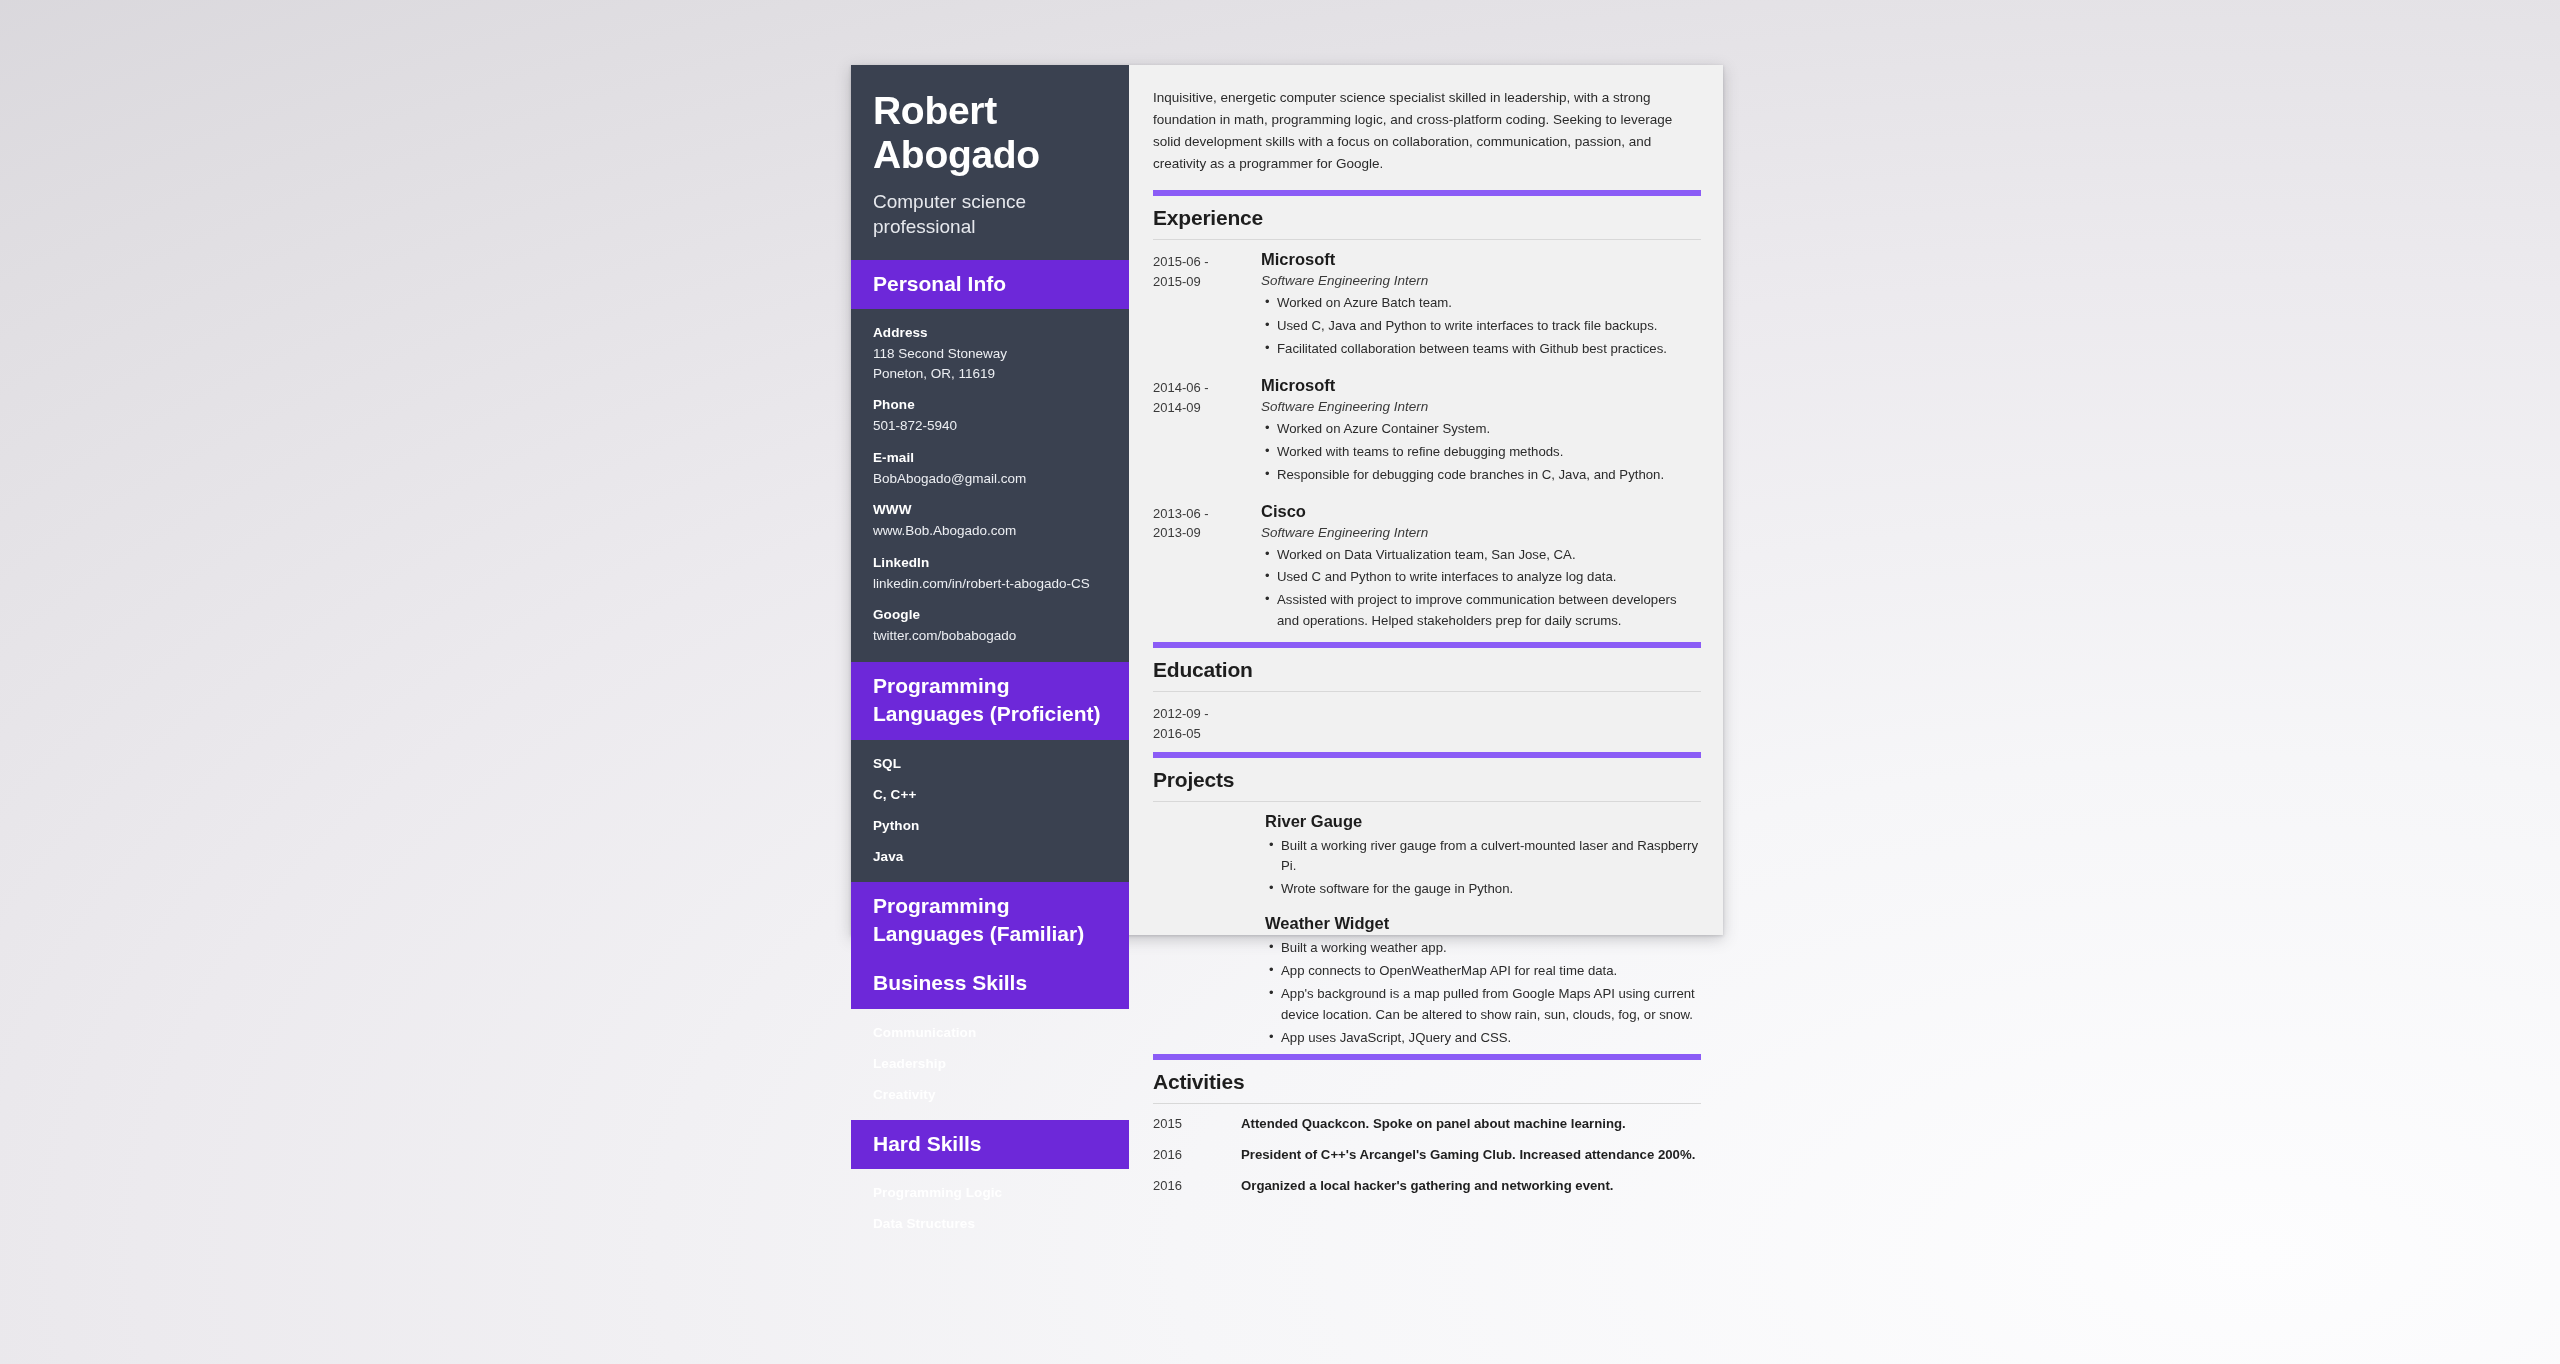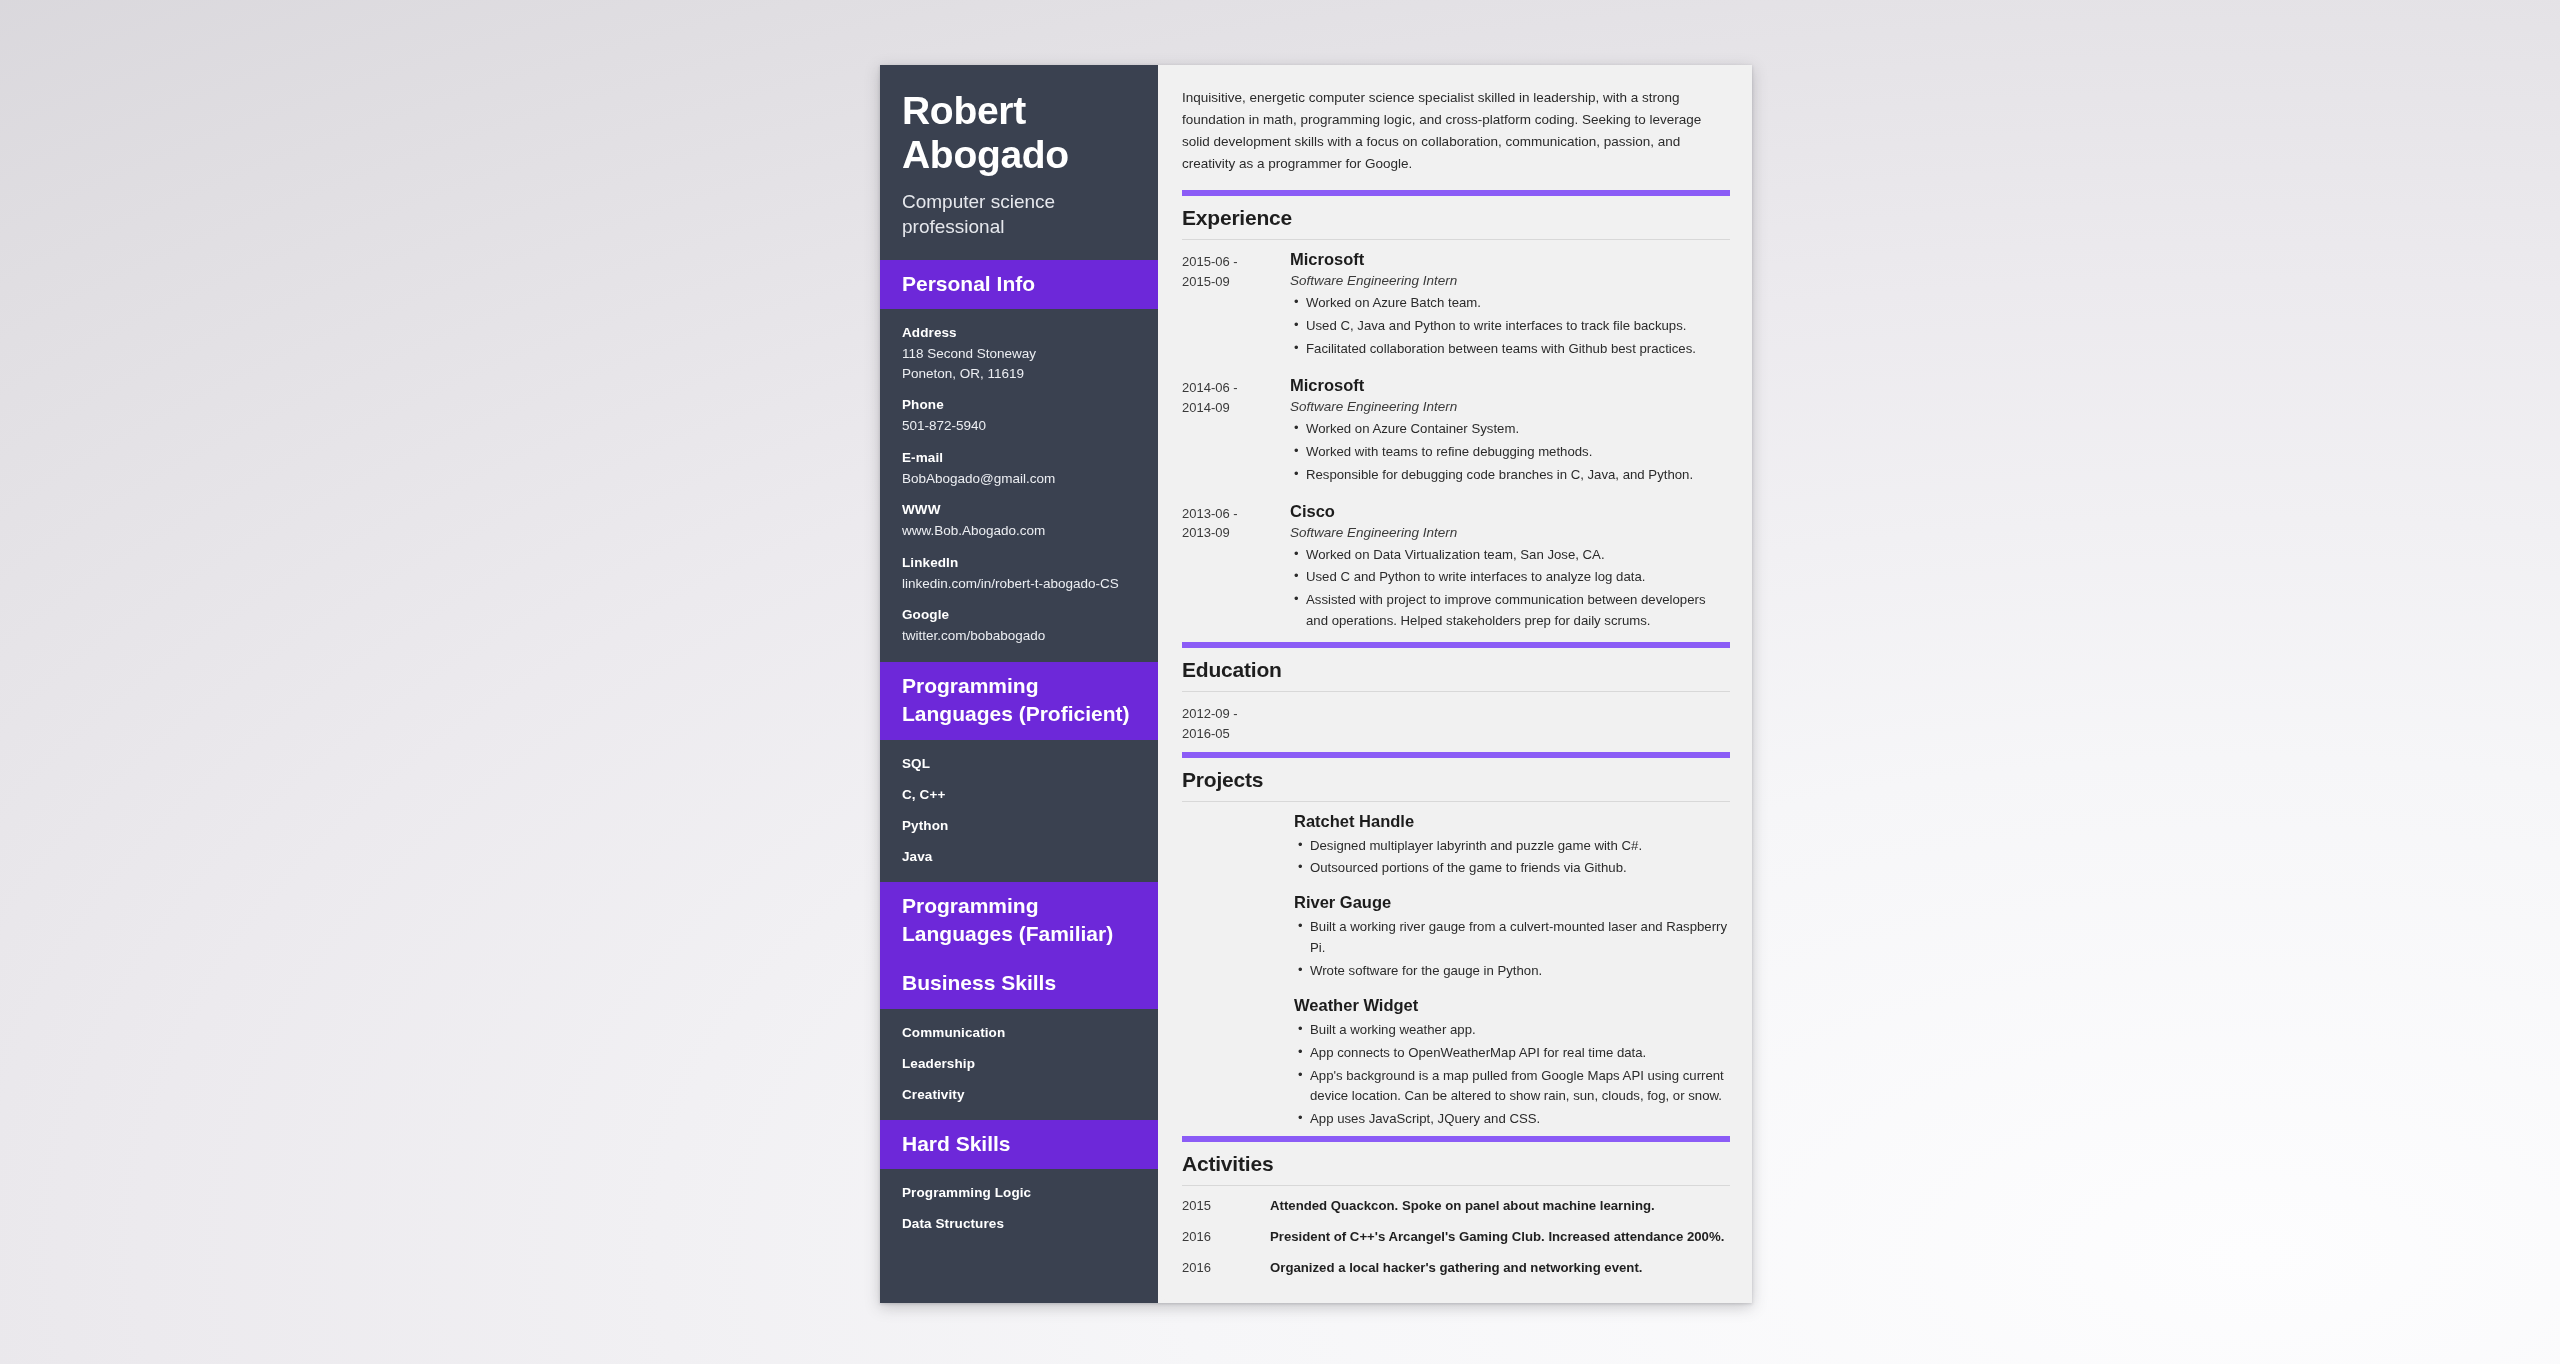--- a/index.html
+++ b/index.html
@@ -15,26 +15,25 @@
     font-family: "Liberation Sans", sans-serif;
     -webkit-font-smoothing: antialiased;
   }
 
   
   #resume-page {
     position: absolute;
     left: 851px;
     top: 65px;
     width: 872px;
-    height: 1238px;
+    height: 870px;
     display: flex;
     align-items: stretch;
     box-shadow: 0 4px 14px rgba(60,60,70,0.26), 0 1px 3px rgba(60,60,70,0.20);
     background: #f1f1f1;
-    margin-left: 29px;
   }
 
   
   #sidebar {
     width: 278px;
     flex: 0 0 278px;
     background: #3a4150;
     color: #ffffff;
     display: flex;
     flex-direction: column;
@@ -321,27 +320,20 @@
             <div class="entry-date">2012-09 -<br>2016-05</div>
           </div>
         </div>
     </section>
 
     <section class="sec sec-projects">
       <h2 class="sec-title">Projects</h2>
       <div class="sec-rule"></div>
       <div id="project-entries" class="proj-indent">
           <div class="proj">
-            <div class="proj-title">Ratchet Handle</div>
-            <ul class="bullets">
-              <li>Designed multiplayer labyrinth and puzzle game with C#.</li>
-              <li>Outsourced portions of the game to friends via Github.</li>
-            </ul>
-          </div>
-          <div class="proj">
             <div class="proj-title">River Gauge</div>
             <ul class="bullets">
               <li>Built a working river gauge from a culvert-mounted laser and Raspberry Pi.</li>
               <li>Wrote software for the gauge in Python.</li>
             </ul>
           </div>
           <div class="proj">
             <div class="proj-title">Weather Widget</div>
             <ul class="bullets">
               <li>Built a working weather app.</li>

